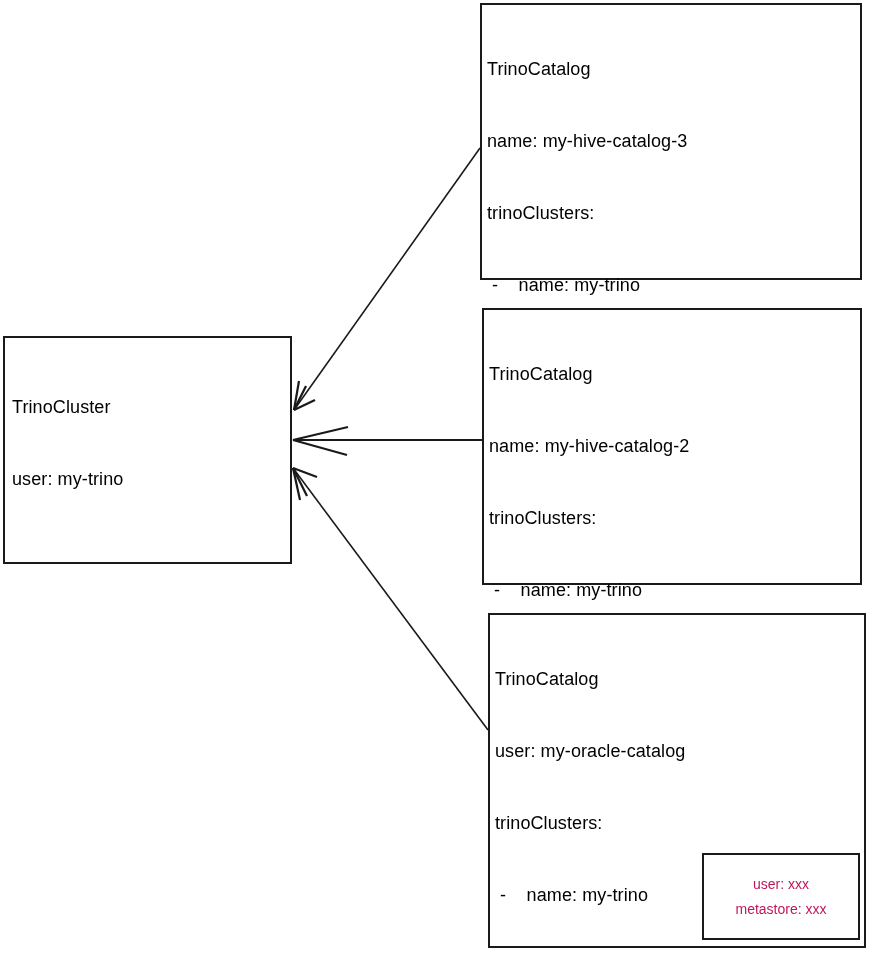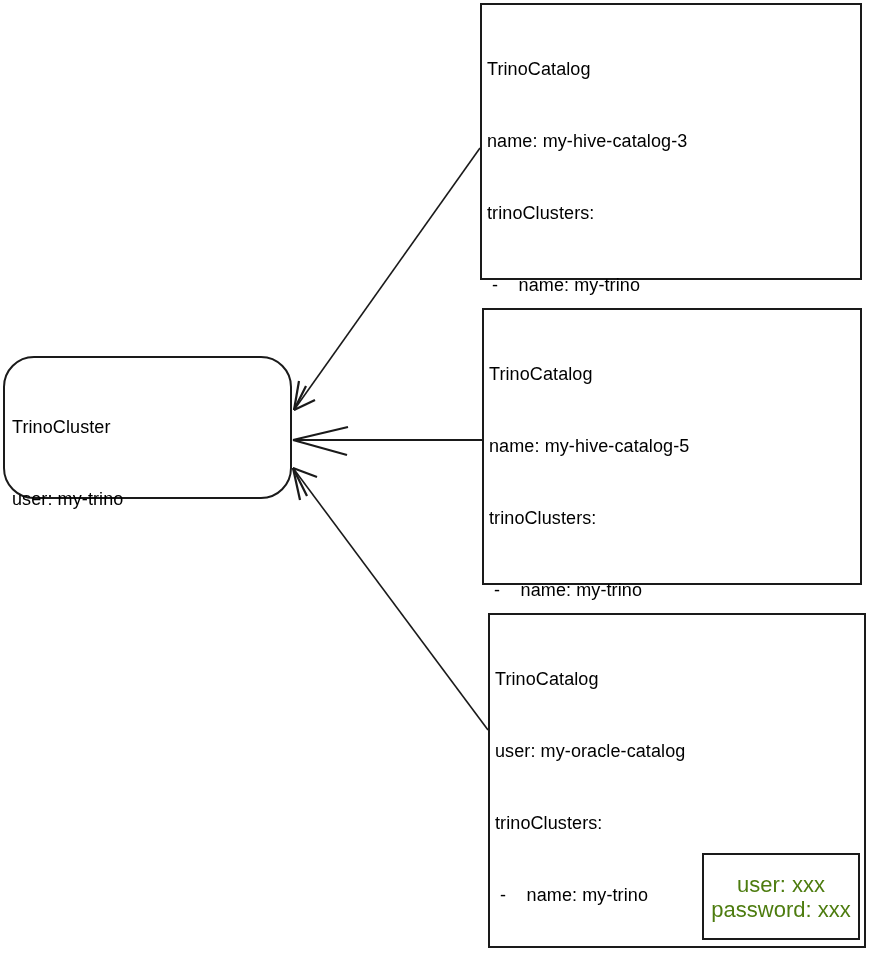--- a/index.html
+++ b/index.html
@@ -45,23 +45,23 @@
     position: absolute;
     box-sizing: border-box;
     border: 2px solid #1a1a1a;
     background: #ffffff;
     display: flex;
     flex-direction: column;
     align-items: center;
     justify-content: center;
   }
   .cred-line {
-    font-size: 22px;
+    font-size: 14px;
     line-height: 25px;
-    color: #4d7c0f;
+    color: #be185d;
     white-space: pre;
   }
 </style>
 </head>
 <body>
 
 <div id="canvas">
 
   <svg id="svg-layer" viewBox="0 0 872 954">
 
@@ -85,21 +85,21 @@
       <line x1="293" y1="468" x2="300" y2="500" stroke="#1a1a1a" stroke-width="2.2"></line>
     </g>
 
     <g>
       <line x1="760" y1="815" x2="786" y2="854" stroke="#1a1a1a" stroke-width="1.8"></line>
       <line x1="786" y1="854" x2="772" y2="830" stroke="#1a1a1a" stroke-width="2"></line>
       <line x1="786" y1="854" x2="764" y2="838" stroke="#1a1a1a" stroke-width="2"></line>
     </g>
   </svg>
 
-  <div class="box" style="left:3px; top:356px; width:289px; height:143px;border-radius:31px;">
+  <div class="box" style="left:3px; top:336px; width:289px; height:228px;">
     <div class="box-text" style="left:7px; top:9px;">
       <span class="line-entry">TrinoCluster</span>
       <span class="line-entry">user: my-trino</span>
     </div>
   </div>
 
   <div class="box" style="left:480px; top:3px; width:382px; height:277px;">
     <div class="box-text" style="left:5px; top:4px;">
       <span class="line-entry">TrinoCatalog</span>
       <span class="line-entry">name: my-hive-catalog-3</span>
@@ -109,21 +109,21 @@
       <span class="line-entry">   s3: # S3ConnnectionSpec</span>
       <span class="line-entry">      inline:</span>
       <span class="line-entry">         host: minio</span>
       <span class="line-entry">   metastore: # whatever</span>
     </div>
   </div>
 
   <div class="box" style="left:482px; top:308px; width:380px; height:277px;">
     <div class="box-text" style="left:5px; top:4px;">
       <span class="line-entry">TrinoCatalog</span>
-      <span class="line-entry">name: my-hive-catalog-5</span>
+      <span class="line-entry">name: my-hive-catalog-2</span>
       <span class="line-entry">trinoClusters:</span>
       <span class="line-entry"> -    name: my-trino</span>
       <span class="line-entry">hive:</span>
       <span class="line-entry">   hdfs:</span>
       <span class="line-entry">      # TBD</span>
       <span class="line-entry">   metastore: # whatever</span>
     </div>
   </div>
 
   <div class="box" style="left:488px; top:613px; width:378px; height:335px;">
@@ -132,17 +132,17 @@
       <span class="line-entry">user: my-oracle-catalog</span>
       <span class="line-entry">trinoClusters:</span>
       <span class="line-entry"> -    name: my-trino</span>
       
       
       
     </div>
 
     <div class="cred-box" style="left:212px; top:238px; width:158px; height:87px;">
       <span class="cred-line">user: xxx</span>
-      <span class="cred-line">password: xxx</span>
+      <span class="cred-line">metastore: xxx</span>
     </div>
   </div>
 
 </div>
 
 </body></html>

